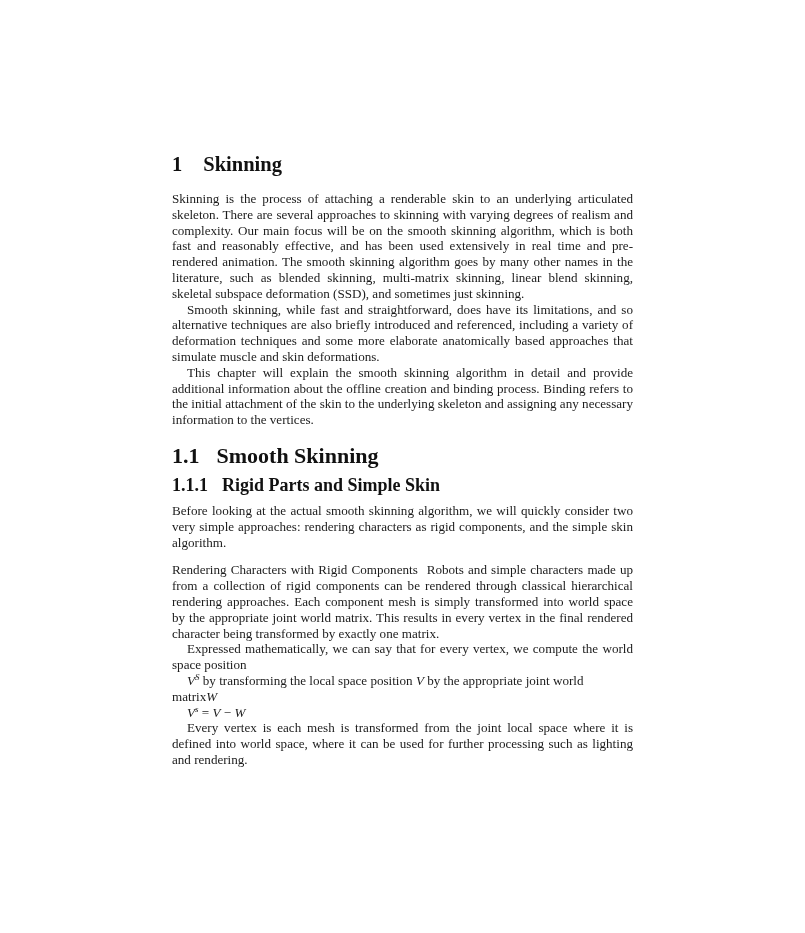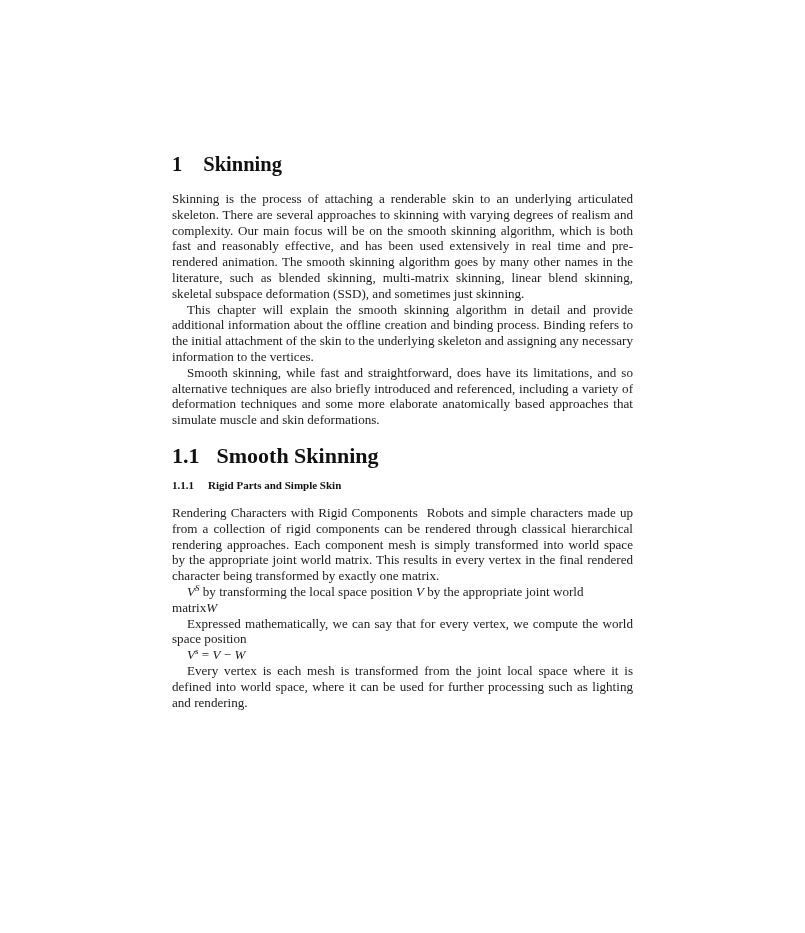--- a/index.html
+++ b/index.html
@@ -19,21 +19,21 @@
   .text-block {
     position: absolute;
     left: 172px; top: 152px;
     width: 461px;
   }
   h1, h2, h3 { font-weight: bold; color: #111; }
   h1 { font-size: 20.5px; line-height: 24px; margin: 0 0 15px 0; }
   h1 .hnum { display: inline-block; margin-right: 21px; }
   h2 { font-size: 22px; line-height: 19px; margin: 18px 0 12px 0; }
   h2 .hnum { display: inline-block; margin-right: 17px; }
-  h3 { font-size: 11px; line-height: 16px; margin: 7px 0 10px 0; }
+  h3 { font-size: 18px; line-height: 16px; margin: 7px 0 10px 0; }
   h3 .hnum { display: inline-block; margin-right: 14px; }
   p {
     margin: 0;
     font-size: 13.1px;
     line-height: 15.8px;
     text-align: justify;
   }
   p.indent { text-indent: 15px; }
   .runin { margin-top: 12px; }
   .runin .runin-label { font-weight: normal; }
@@ -57,42 +57,43 @@
 <body>
 
 <div class="page">
   <div class="text-block">
 
     <h1>
       <span class="hnum">1</span><span>Skinning</span>
     </h1>
 
     <p>Skinning is the process of attaching a renderable skin to an underlying articulated skeleton. There are several approaches to skinning with varying degrees of realism and complexity. Our main focus will be on the smooth skinning algorithm, which is both fast and reasonably effective, and has been used extensively in real time and pre-rendered animation. The smooth skinning algorithm goes by many other names in the literature, such as blended skinning, multi-matrix skinning, linear blend skinning, skeletal subspace deformation (SSD), and sometimes just skinning.</p>
+    <p class="indent">Smooth skinning, while fast and straightforward, does have its limitations, and so alternative techniques are also briefly introduced and referenced, including a variety of deformation techniques and some more elaborate anatomically based approaches that simulate muscle and skin deformations.</p>
     <p class="indent">This chapter will explain the smooth skinning algorithm in detail and provide additional information about the offline creation and binding process. Binding refers to the initial attachment of the skin to the underlying skeleton and assigning any necessary information to the vertices.</p>
-    <p class="indent">Smooth skinning, while fast and straightforward, does have its limitations, and so alternative techniques are also briefly introduced and referenced, including a variety of deformation techniques and some more elaborate anatomically based approaches that simulate muscle and skin deformations.</p>
 
     <h2>
       <span class="hnum">1.1</span><span>Smooth Skinning</span>
     </h2>
 
     <h3>
       <span class="hnum">1.1.1</span><span>Rigid Parts and Simple Skin</span>
     </h3>
 
+    <p>Before looking at the actual smooth skinning algorithm, we will quickly consider two very simple approaches: rendering characters as rigid components, and the simple skin algorithm.</p>
 
     <p class="runin">
       <span class="runin-label">Rendering Characters with Rigid Components</span><span class="runin-gap"></span><span>Robots and simple characters made up from a collection of rigid components can be rendered through classical hierarchical rendering approaches. Each component mesh is simply transformed into world space by the appropriate joint world matrix. This results in every vertex in the final rendered character being transformed by exactly one matrix.</span>
     </p>
 
+    <p class="indent">Expressed mathematically, we can say that for every vertex, we compute the world space position</p>
+
     <p class="indent">
       <span class="mvar">V</span><sup>S</sup><span> by transforming the local space position </span><span class="mvar">V</span><span> by the appropriate joint world</span><br>
       <span>matrix</span><span class="mvar">W</span>
     </p>
-
-    <p class="indent">Expressed mathematically, we can say that for every vertex, we compute the world space position</p>
 
     <p class="indent">
       <span class="mvar">V</span><sup>s</sup><span> = </span><span class="mvar">V</span><span> − </span><span class="mvar">W</span>
     </p>
 
 
 
     <p class="indent">Every vertex is each mesh is transformed from the joint local space where it is defined into world space, where it can be used for further processing such as lighting and rendering.</p>
 
   </div>

